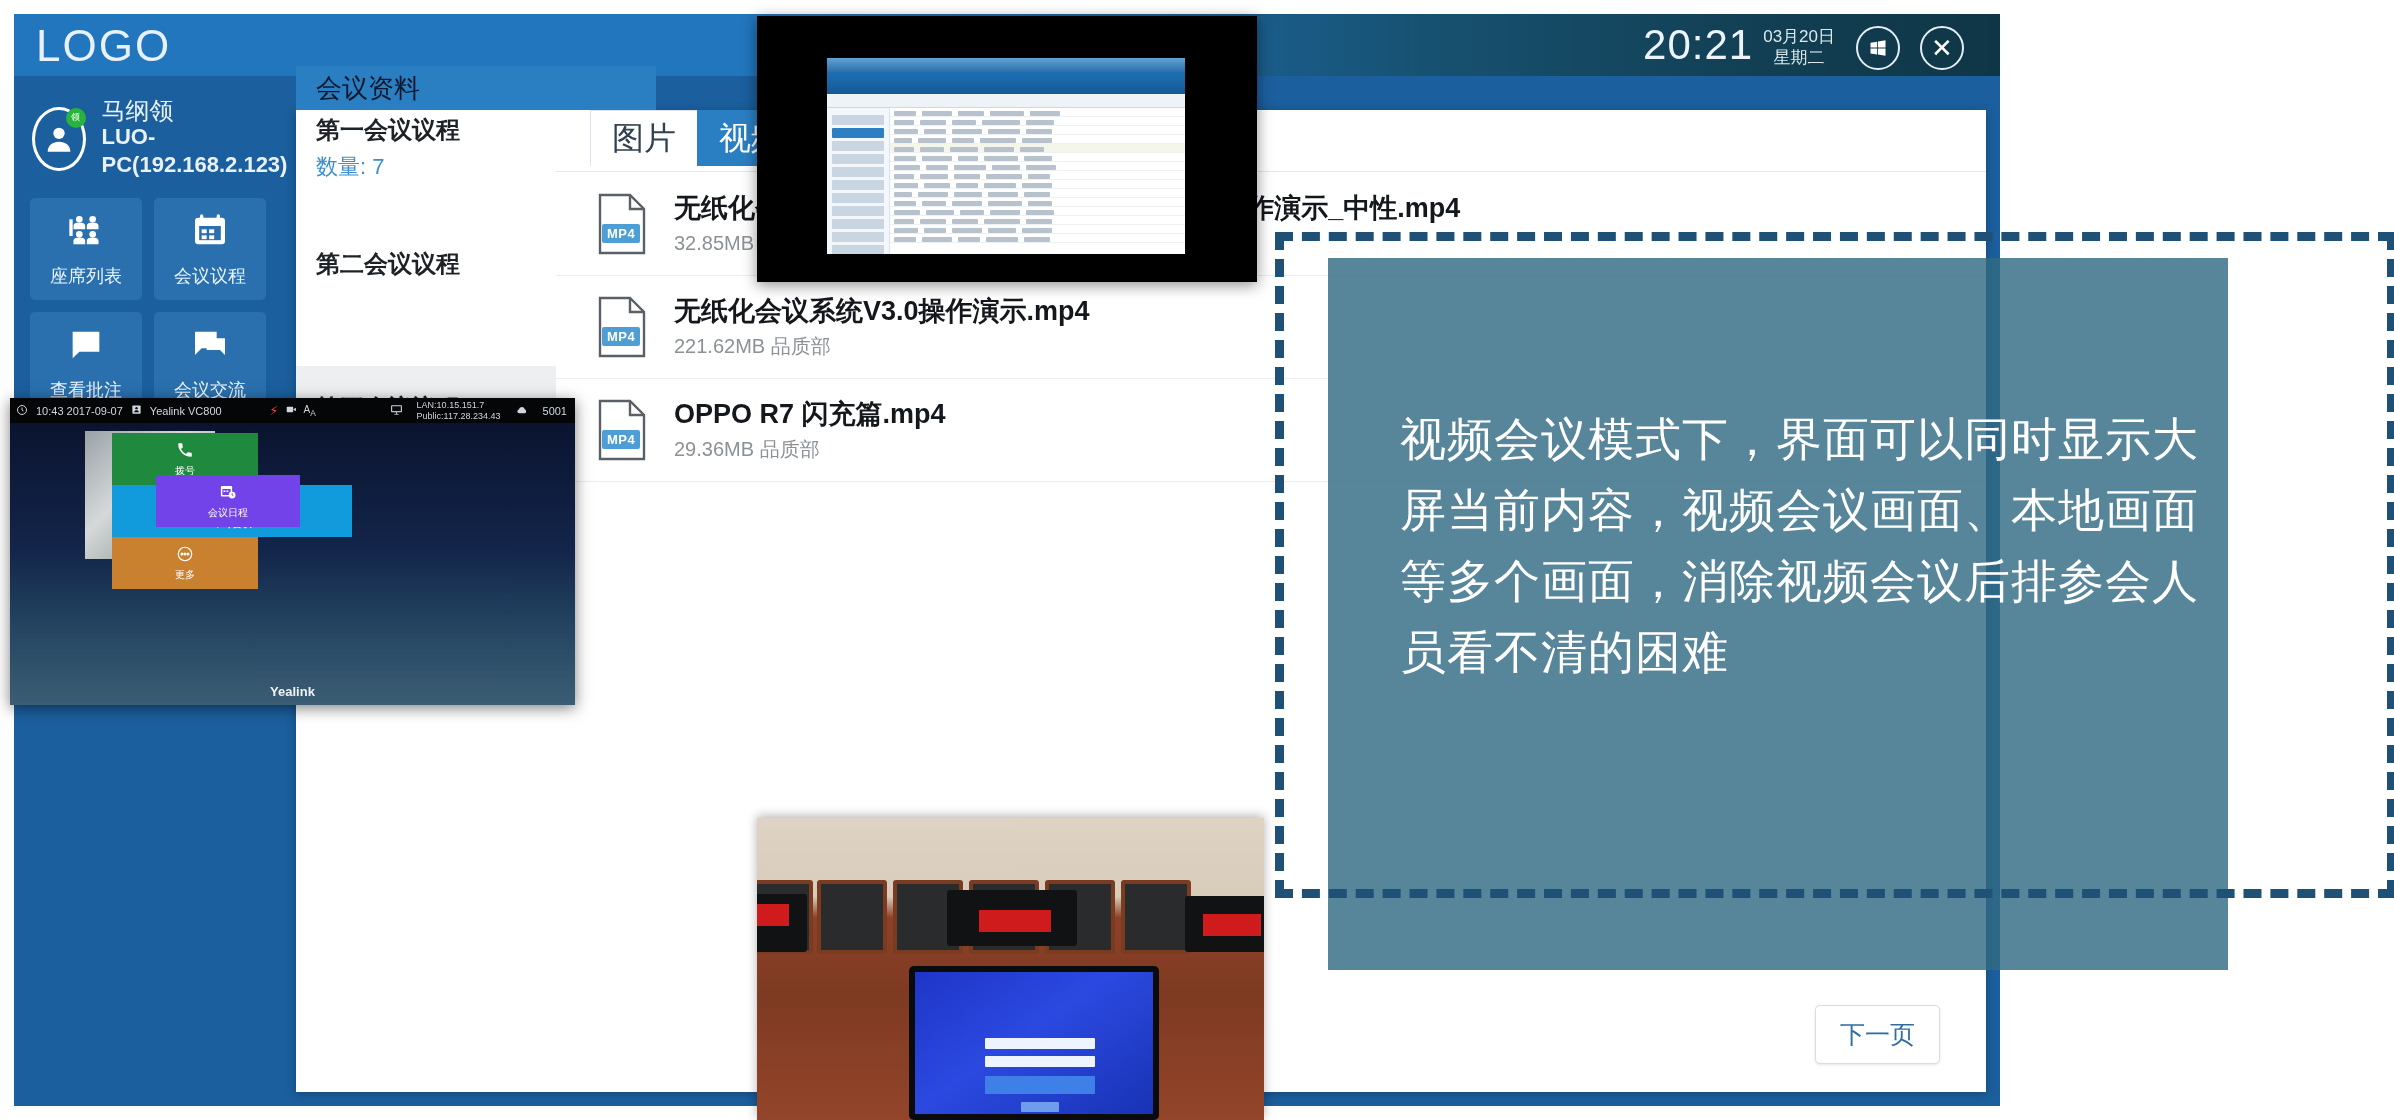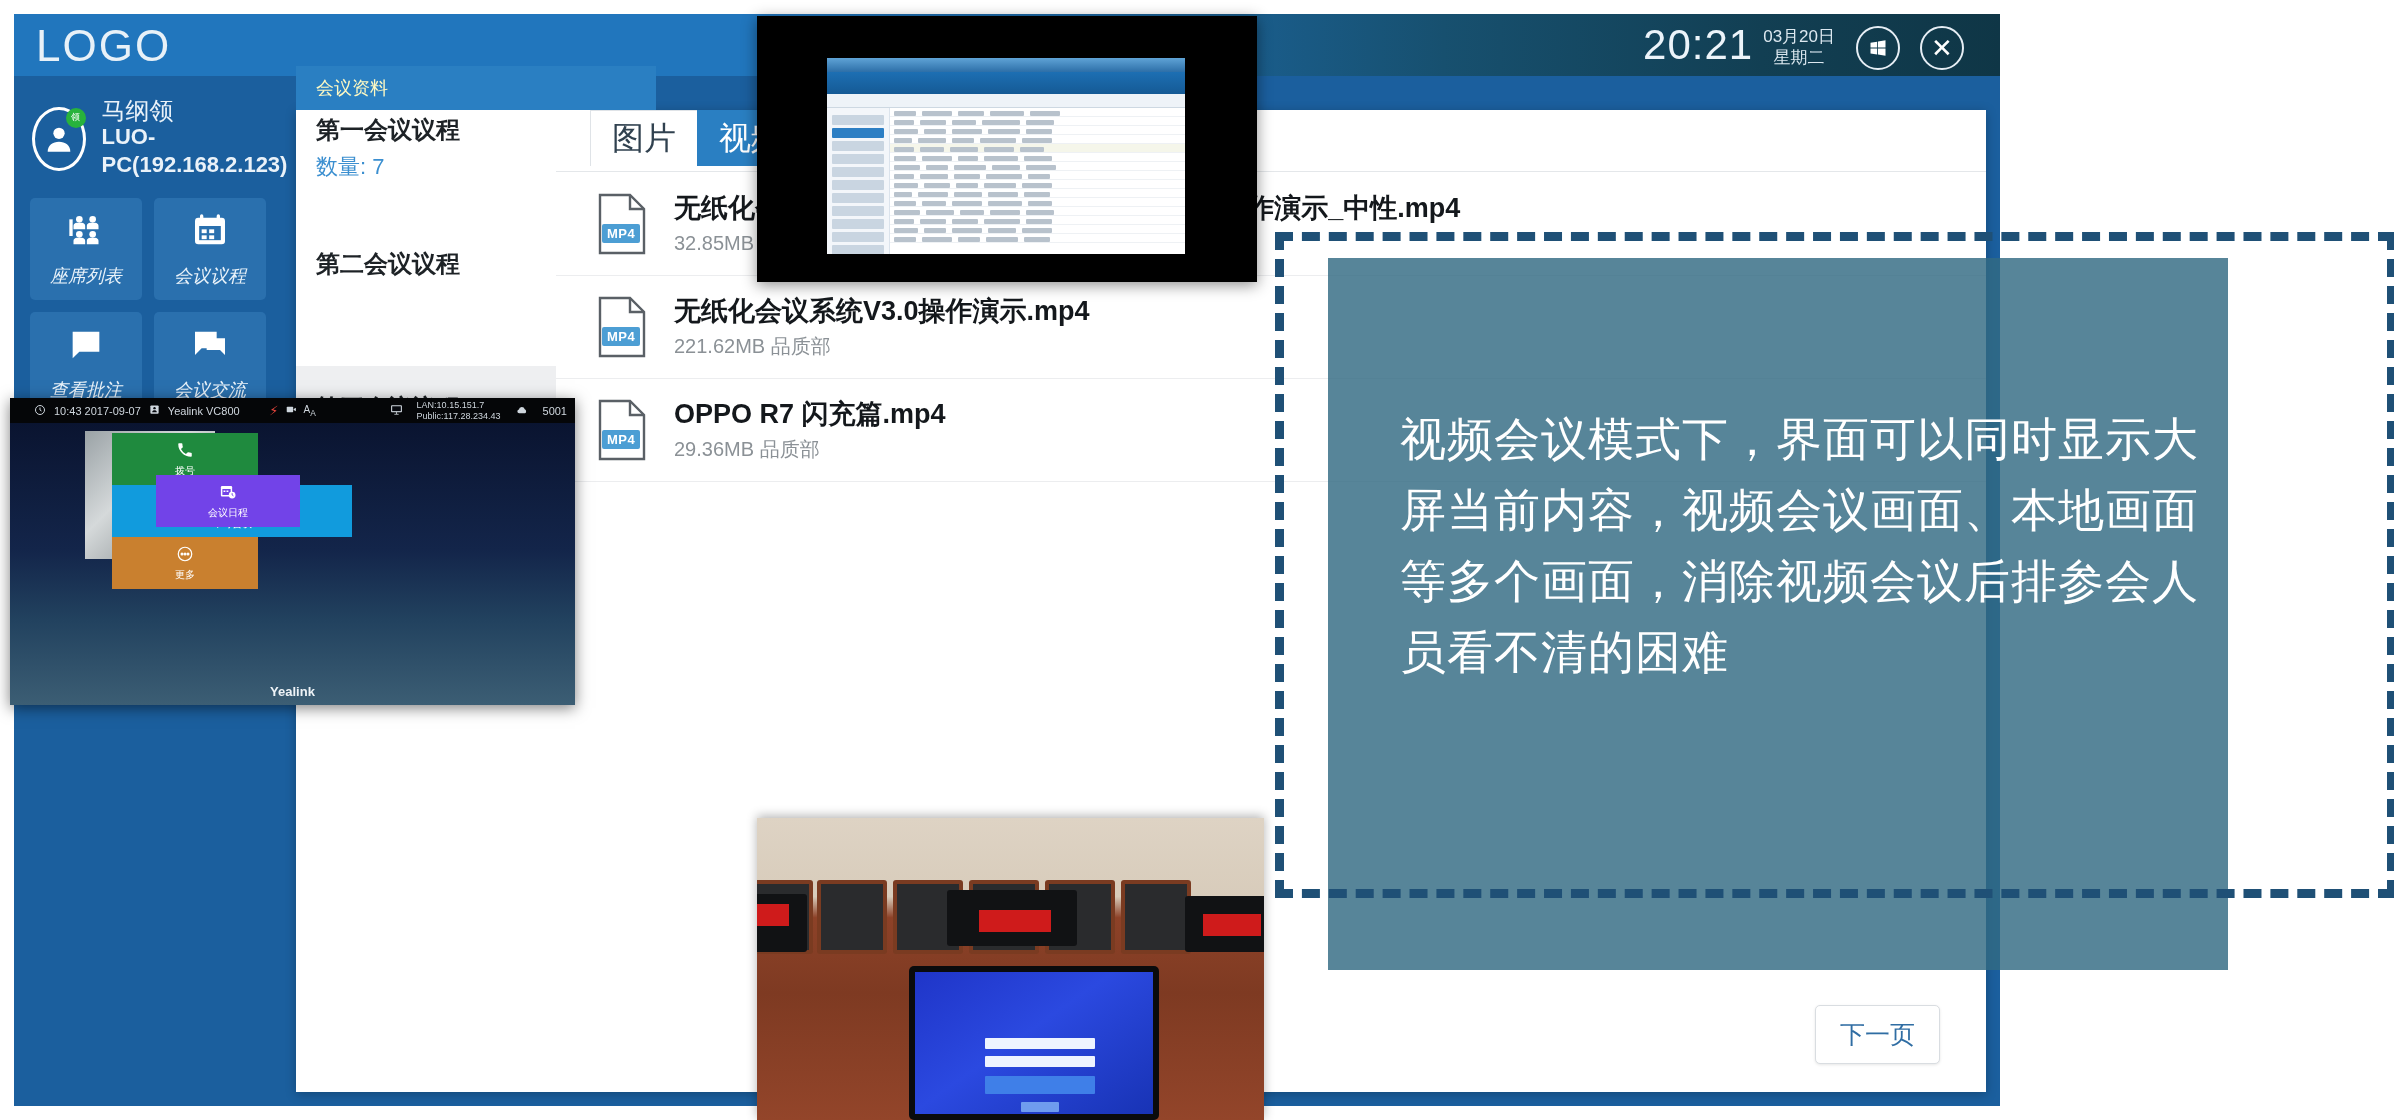--- a/index.html
+++ b/index.html
@@ -32,28 +32,28 @@
                 background:#28b33c;color:#fff;font-size:9px;display:flex;align-items:center;justify-content:center;}
   #user-meta{display:flex;flex-direction:column;color:#eaf2f9;}
   #user-name{font-size:24px;line-height:25px;}
   #user-host{font-size:22px;line-height:28px;font-weight:700;}
 
   #tile-grid{position:absolute;left:16px;top:122px;width:236px;
              display:grid;grid-template-columns:1fr 1fr;gap:12px 12px;}
   .tile{height:102px;background:#2a70ae;border-radius:5px;display:flex;flex-direction:column;
         align-items:center;justify-content:center;gap:9px;color:#eaf3fa;}
   .tile svg{width:40px;height:40px;fill:#fff;}
-  .tile-label{font-size:18px;font-style:italic;}
+  .tile-label{font-size:18px;}
 
   
   #content-card{position:absolute;left:282px;top:96px;right:14px;bottom:14px;background:#fff;
                 box-shadow:0 2px 10px rgba(0,0,0,.25);}
   #card-title-bar{position:absolute;left:0;top:-44px;width:360px;height:44px;background:#2a7fc2;
                   display:flex;align-items:center;padding-left:20px;box-sizing:border-box;}
-  #card-title{color:#fef9c3;font-size:18px;}
+  #card-title{color:#0f172a;font-size:26px;}
 
   #agenda-pane{position:absolute;left:0;top:0;width:260px;bottom:0;border-right:1px solid #e3e6e9;background:#fff;}
   .agenda-item{padding:4px 20px 26px 20px;}
   .agenda-item.sel{background:#eeeff1;}
   .agenda-name{font-size:24px;color:#1d2226;font-weight:bold;line-height:32px;}
   .agenda-count{font-size:22px;color:#3b8fd0;margin-top:6px;}
 
   #files-pane{position:absolute;left:260px;top:0;right:0;bottom:0;background:#fff;}
   #tabs{position:absolute;left:0;top:0;right:0;height:62px;border-bottom:1px solid #e4e7ea;
         display:flex;align-items:flex-start;padding-left:34px;box-sizing:border-box;}
@@ -87,21 +87,21 @@
   .ss-navrow{height:10px;margin:3px 5px;background:#c9d5e1;border-radius:1px;}
   .ss-navrow.hl{background:#2d7fc4;}
   #ss-grid{flex:1;background:#fff;}
   .ss-gridrow{height:9px;border-bottom:1px solid #eef1f4;display:flex;gap:6px;padding:1px 4px;box-sizing:border-box;}
   .ss-cell{height:5px;background:#b8c2cc;margin-top:2px;border-radius:1px;}
 
   #yealink-overlay{position:absolute;left:10px;top:398px;width:565px;height:307px;background:#06080e;
                    box-shadow:0 3px 14px rgba(0,0,0,.5);overflow:hidden;}
   #yl-bar{height:25px;background:#050608;display:flex;align-items:center;color:#cfd6dd;font-size:11px;
           position:relative;}
-  #yl-left{position:absolute;left:24px;display:flex;align-items:center;gap:8px;}
+  #yl-left{position:absolute;left:6px;display:flex;align-items:center;gap:8px;}
   #yl-mid{position:absolute;left:50%;transform:translateX(-50%);display:flex;align-items:center;gap:7px;}
   #yl-right{position:absolute;right:8px;display:flex;align-items:center;gap:14px;}
   .yl-net{display:flex;flex-direction:column;font-size:9px;line-height:11px;}
   #yl-desktop{position:absolute;left:0;top:25px;right:0;bottom:0;
               background:linear-gradient(to bottom,#0a1430 0%,#13254a 45%,#22425f 70%,#3c5e74 100%);}
   #yl-selfview{position:absolute;left:75px;top:8px;width:130px;height:128px;
                background:linear-gradient(135deg,#9aa2a6,#d5d9da 40%,#6e7679 100%);}
   #yl-tiles{position:absolute;left:102px;top:10px;width:240px;}
   .yl-tile{height:52px;display:flex;flex-direction:column;align-items:center;justify-content:center;gap:3px;
            color:#fff;font-size:10px;}

